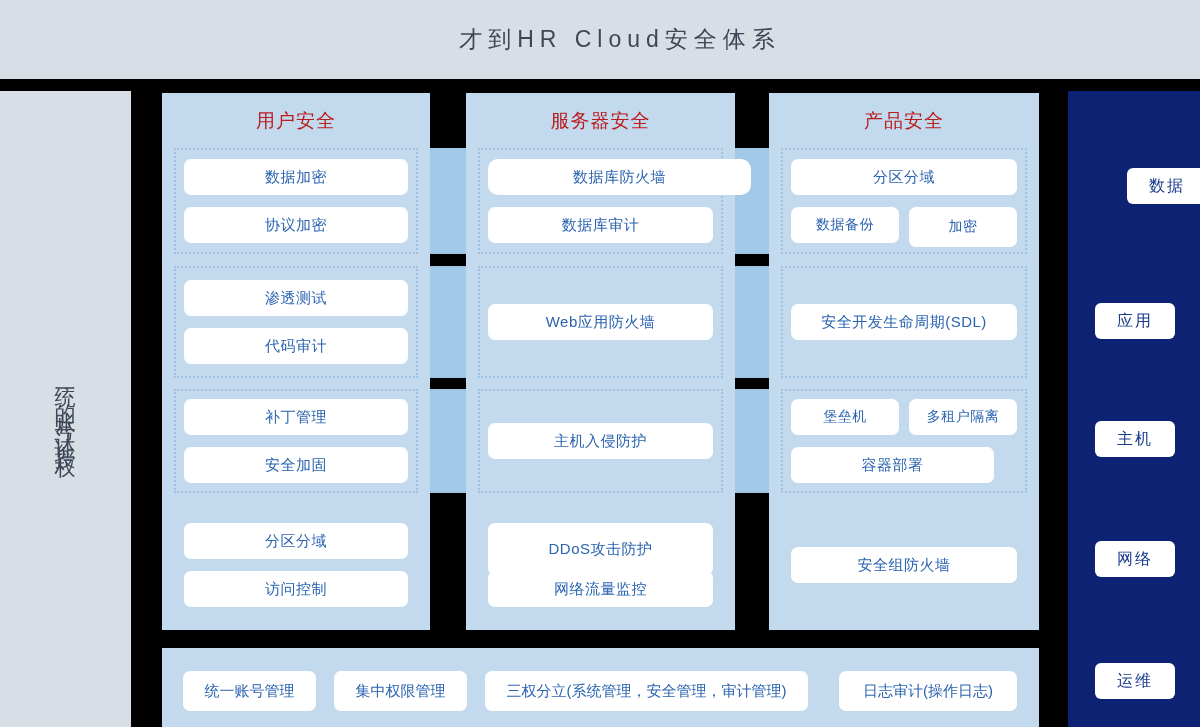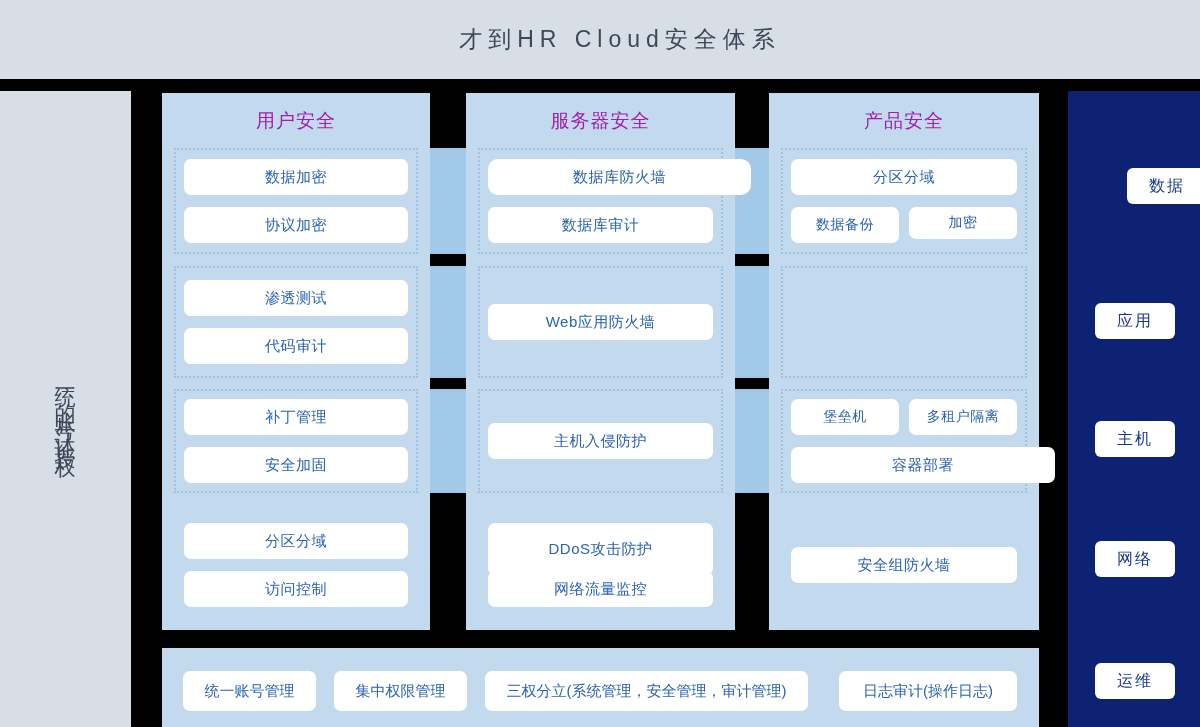--- a/index.html
+++ b/index.html
@@ -39,21 +39,21 @@
     position: absolute; top: 93px; height: 537px;
     background: #c3daee;
   }
   #col0 { left: 162px; width: 268px; }
   #col1 { left: 466px; width: 269px; }
   #col2 { left: 769px; width: 270px; }
 
   .col-head {
     position: absolute; left: 0; top: 0; width: 100%; height: 55px;
     display: flex; align-items: center; justify-content: center;
-    font-size: 19px; color: #a21caf; font-weight: 400; letter-spacing: 1px;
+    font-size: 19px; color: #b91c1c; font-weight: 400; letter-spacing: 1px;
   }
 
   
   .connector {
     position: absolute; background: #a3c9e8;
     border-top: 2px dotted #9fc2e0; border-bottom: 2px dotted #9fc2e0;
   }
 
   
   .band {
@@ -140,26 +140,27 @@
         <div class="band" style="top: 296px; height: 104px;"></div>
         <div class="chip" style="left: 22px; width: 225px; top: 330px; height: 36px;">主机入侵防护</div>
         <div class="chip" style="left: 22px; width: 225px; top: 430px; height: 52px;">DDoS攻击防护</div>
         <div class="chip" style="left: 22px; width: 225px; top: 478px; height: 36px;">网络流量监控</div>
       </div>
       <div class="col" id="col2" style="left: 769px; width: 270px;">
         <div class="col-head">产品安全</div>
         <div class="band" style="top: 55px; height: 106px;"></div>
         <div class="chip" style="left: 22px; width: 226px; top: 66px; height: 36px;">分区分域</div>
         <div class="chip small" style="left: 22px; width: 108px; top: 114px; height: 36px;">数据备份</div>
-        <div class="chip small" style="left: 140px; width: 108px; top: 114px; height: 32px;">加密</div>
+        <div class="chip small" style="left: 140px; width: 108px; top: 114px; height: 40px;">加密</div>
         <div class="band" style="top: 173px; height: 112px;"></div>
+        <div class="chip" style="left: 22px; width: 226px; top: 211px; height: 36px;">安全开发生命周期(SDL)</div>
         <div class="band" style="top: 296px; height: 104px;"></div>
         <div class="chip small" style="left: 22px; width: 108px; top: 306px; height: 36px;">堡垒机</div>
         <div class="chip small" style="left: 140px; width: 108px; top: 306px; height: 36px;">多租户隔离</div>
-        <div class="chip" style="left: 22px; width: 264px; top: 354px; height: 36px;">容器部署</div>
+        <div class="chip" style="left: 22px; width: 203px; top: 354px; height: 36px;">容器部署</div>
         <div class="chip" style="left: 22px; width: 226px; top: 454px; height: 36px;">安全组防火墙</div>
       </div>
     </div>
 
   <div class="bottombar">
     <div id="bottom-chips">
         <div class="bchip" style="left: 21px; width: 133px;">统一账号管理</div>
         <div class="bchip" style="left: 172px; width: 133px;">集中权限管理</div>
         <div class="bchip" style="left: 323px; width: 323px;">三权分立(系统管理，安全管理，审计管理)</div>
         <div class="bchip" style="left: 677px; width: 178px;">日志审计(操作日志)</div>

